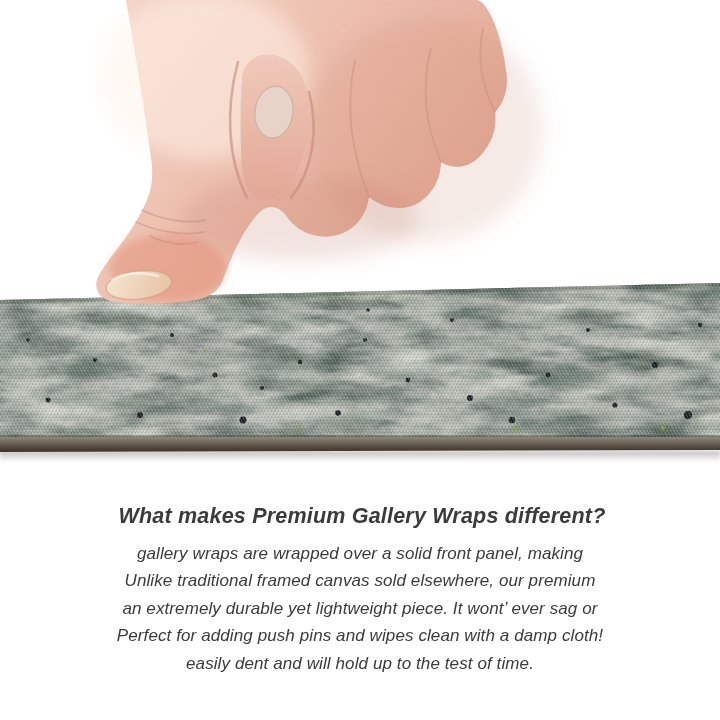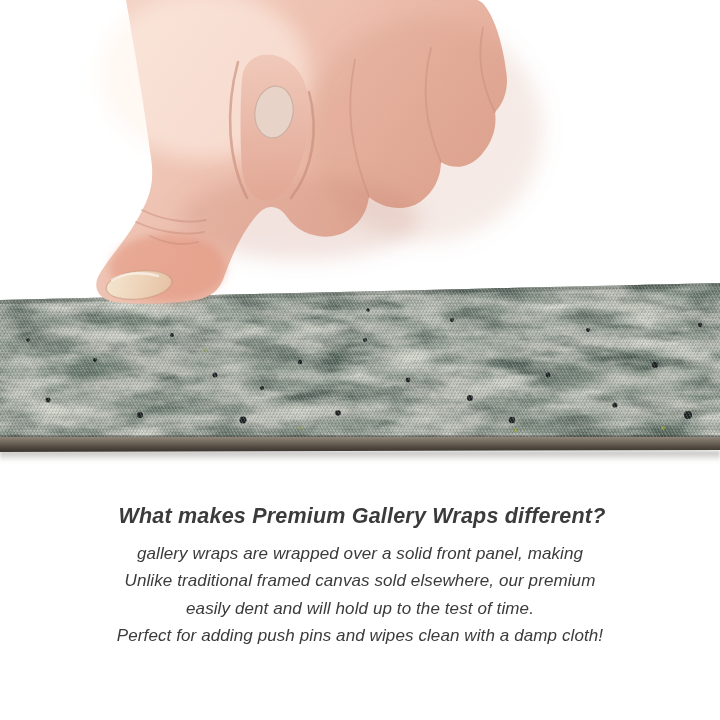--- a/index.html
+++ b/index.html
@@ -194,18 +194,19 @@
 
     <ellipse cx="139" cy="285" rx="33" ry="14" transform="rotate(-7 139 285)" fill="url(#nailGrad)" stroke="rgba(200,150,125,.55)" stroke-width="1.4"></ellipse>
     <path d="M112,280 C122,273 142,271 158,276" fill="none" stroke="rgba(255,255,255,.55)" stroke-width="2.5" stroke-linecap="round"></path>
   </svg>
 
   <section class="info">
     <h2>What makes Premium Gallery Wraps different?</h2>
     <div>
       <div class="line">gallery wraps are wrapped over a solid front panel, making</div>
       <div class="line">Unlike traditional framed canvas sold elsewhere, our premium</div>
+      <div class="line">an extremely durable yet lightweight piece. It wont’ ever sag or</div>
+      <div class="line">Perfect for adding push pins and wipes clean with a damp cloth!</div>
       <div class="line">easily dent and will hold up to the test of time.</div>
-      <div class="line">Perfect for adding push pins and wipes clean with a damp cloth!</div>
     </div>
   </section>
 
 </div>
 
 </body></html>

